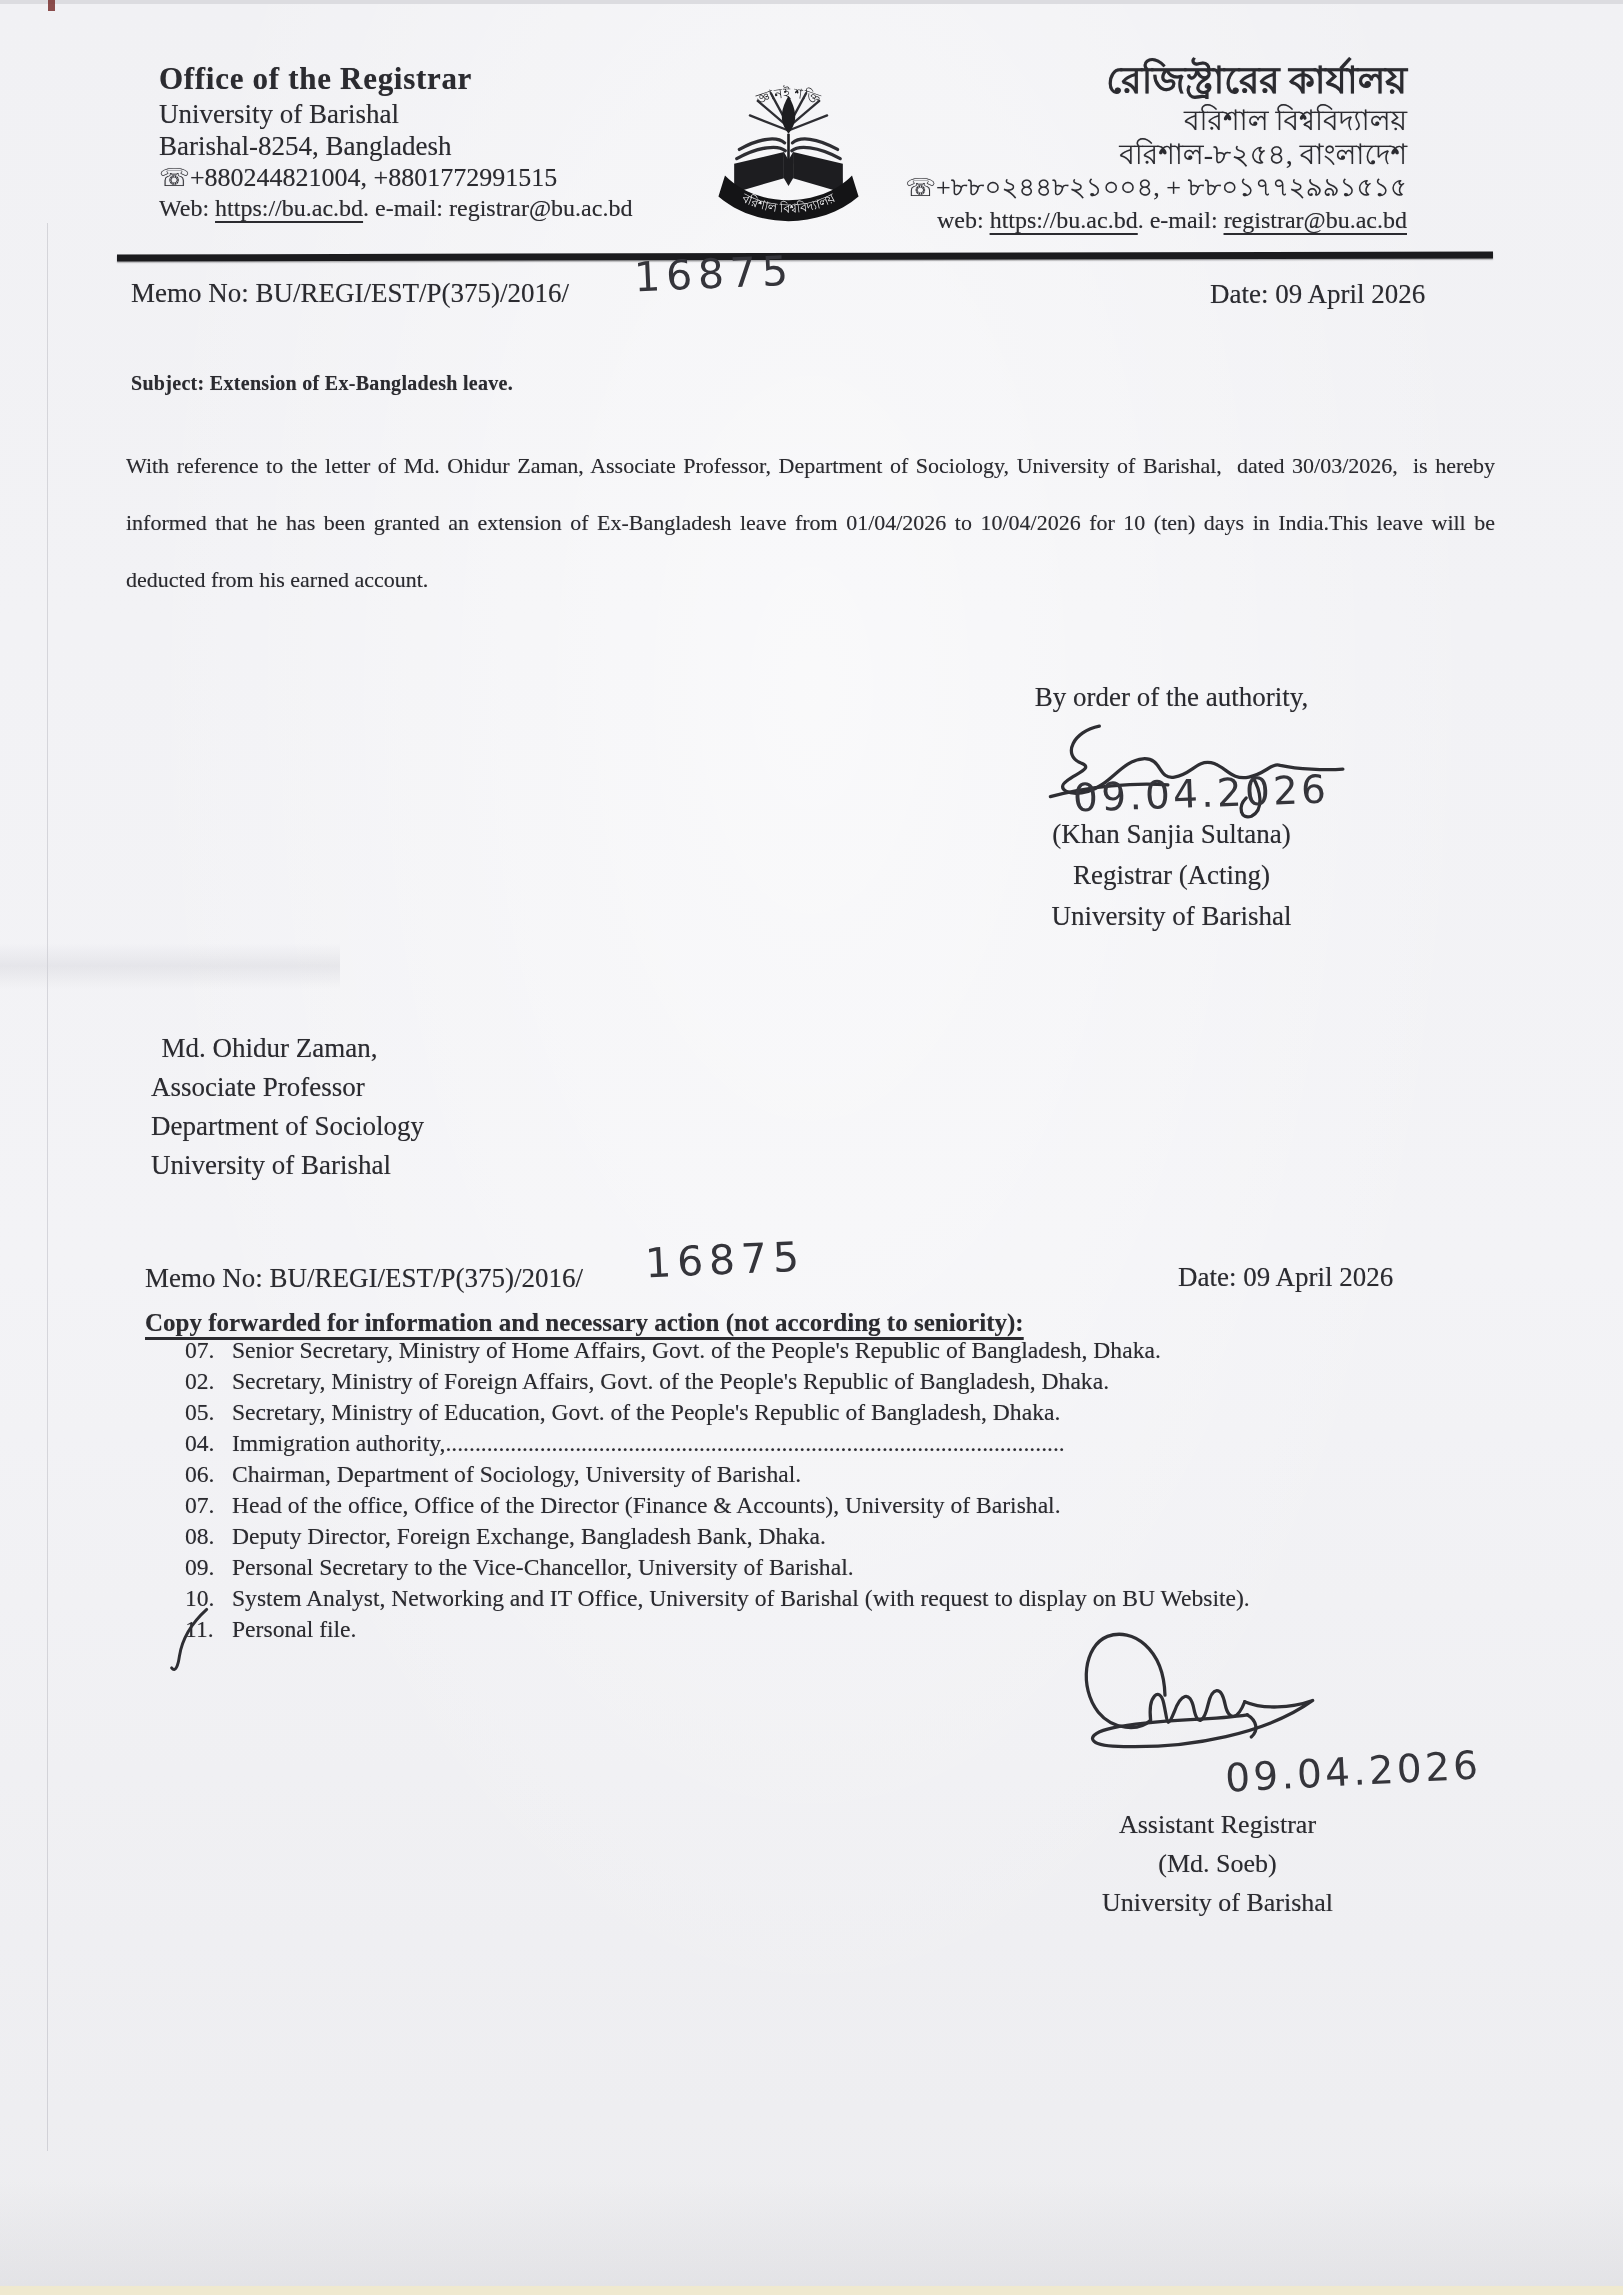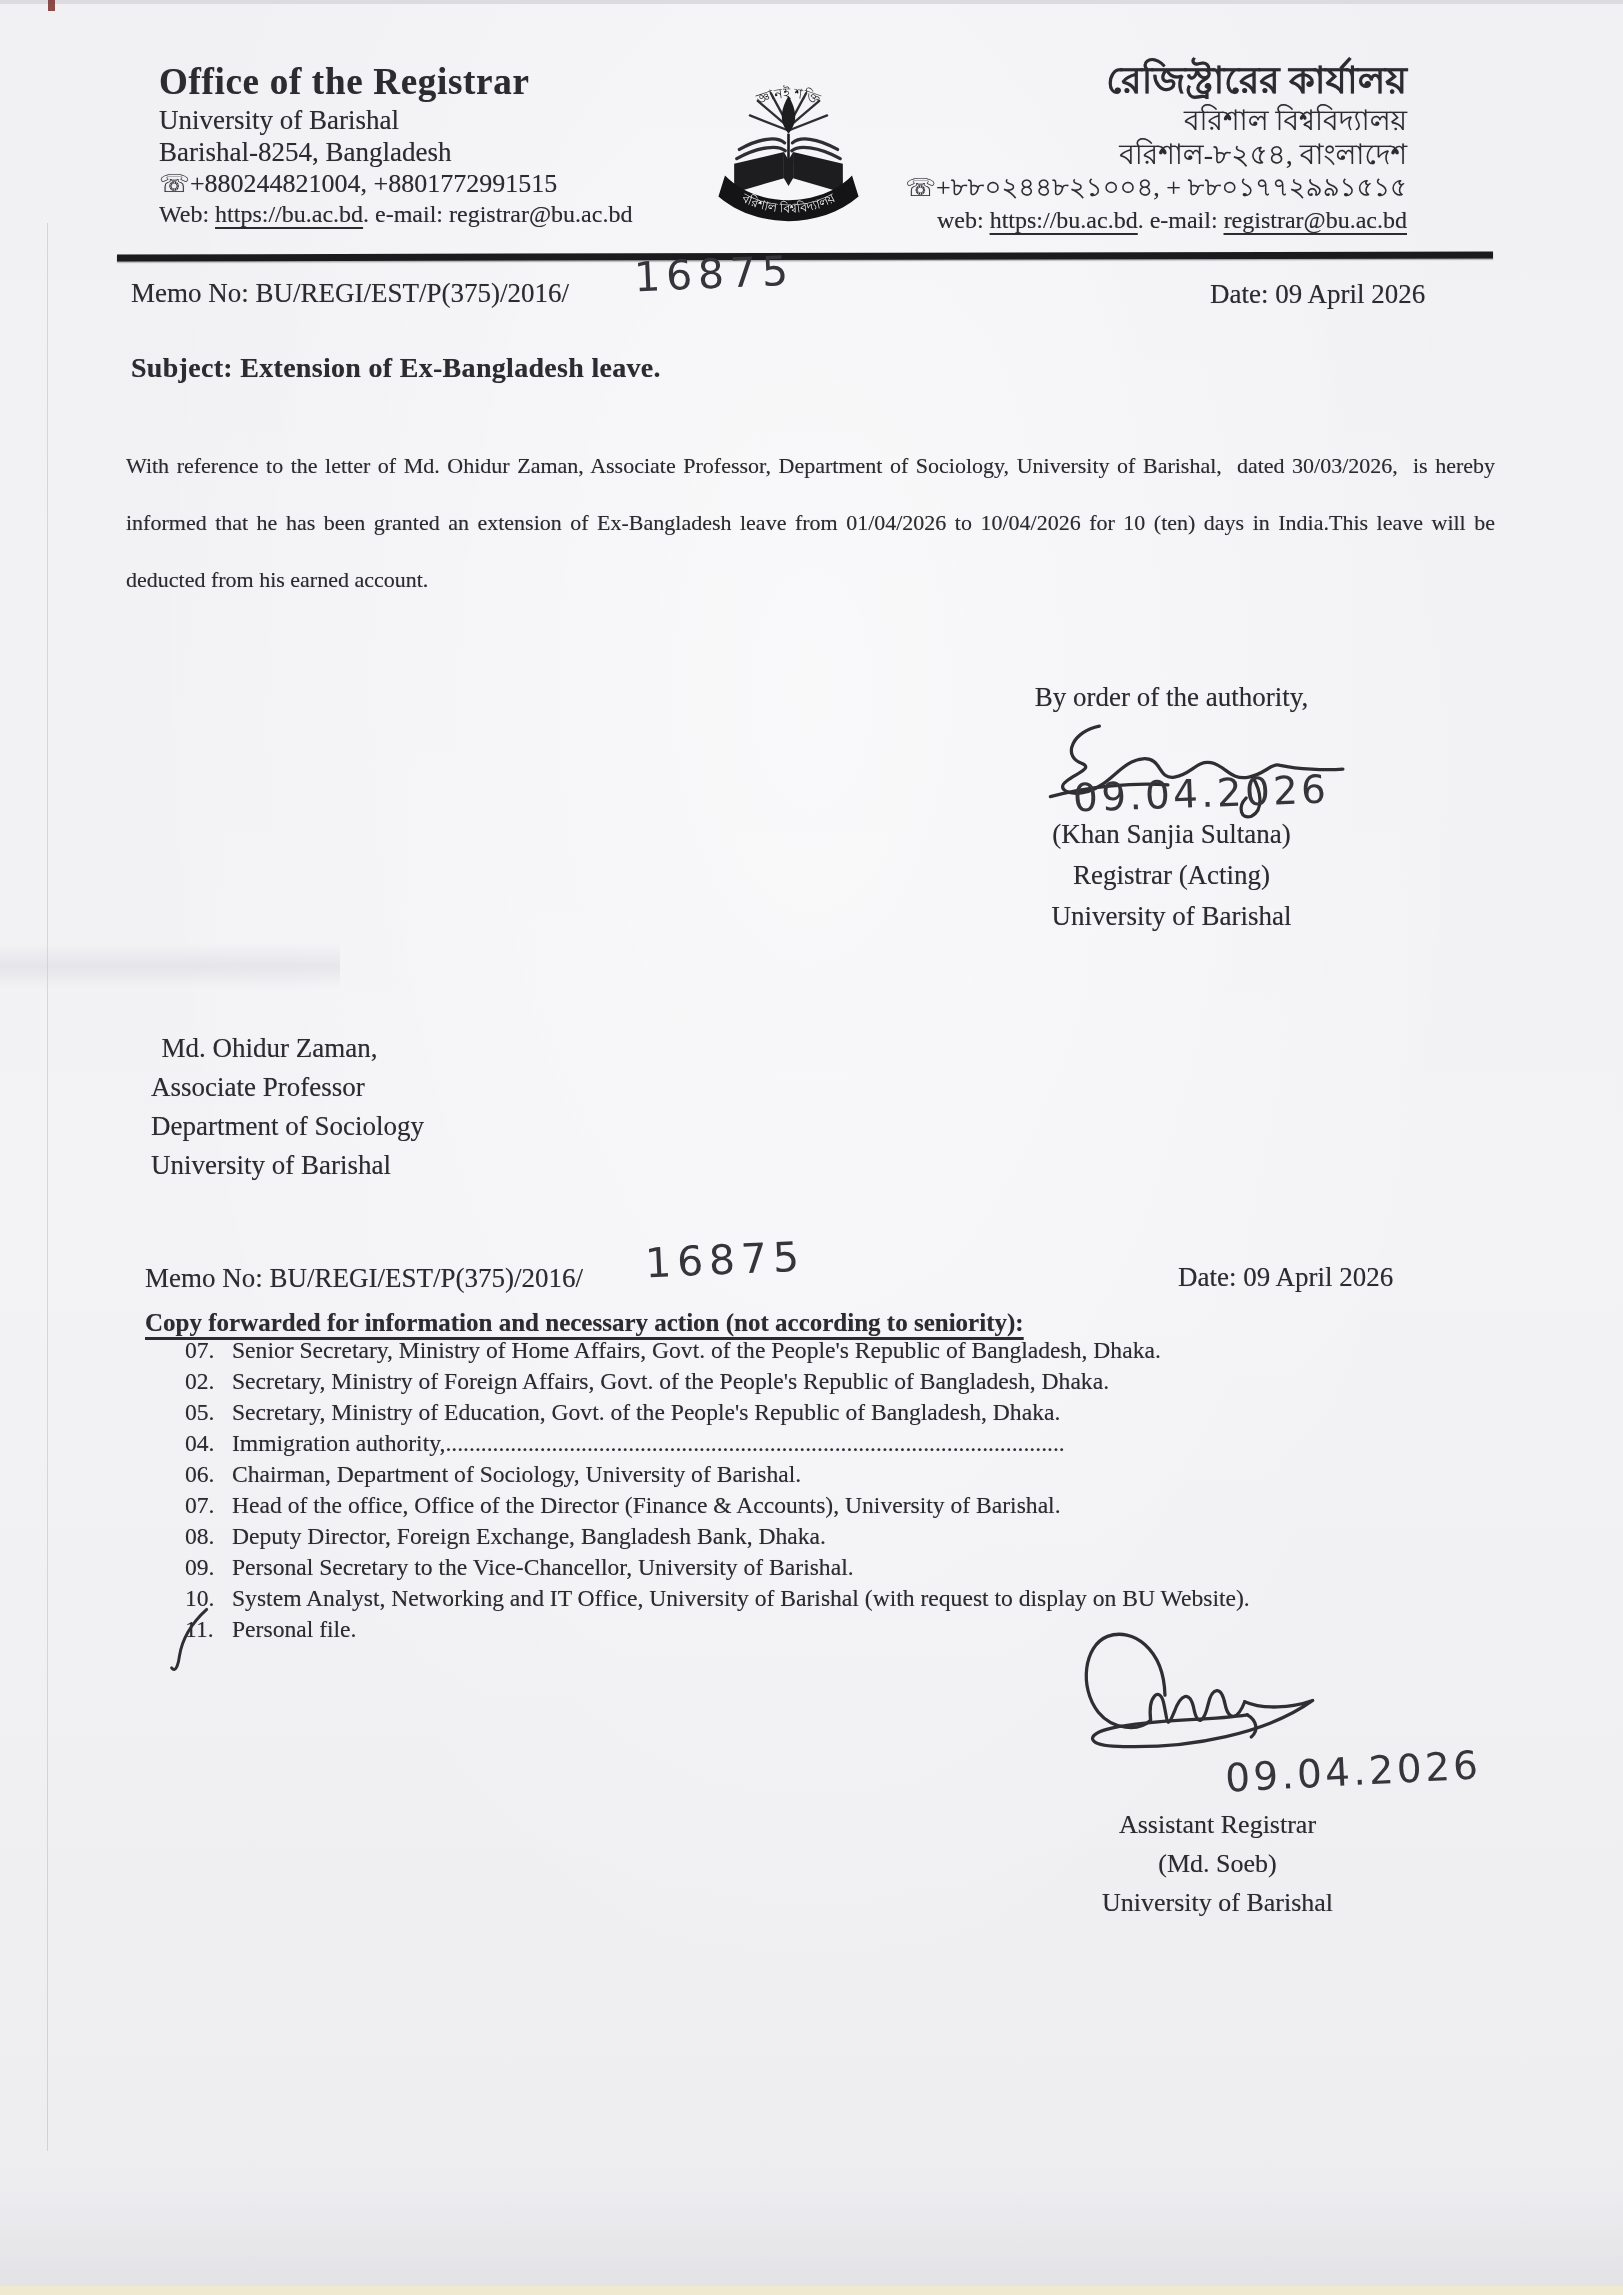--- a/index.html
+++ b/index.html
@@ -11,21 +11,21 @@
       linear-gradient(180deg,#f1f1f4 0%,#f3f3f6 55%,#eeeef1 92%,#ededef 100%);
     font-family:"Liberation Serif","DejaVu Serif",serif;
     color:#2b2b30;
     overflow:hidden;
   }
   .soft{text-shadow:0 0 0.7px rgba(45,45,50,0.45);}
   .abs{position:absolute;}
 
   
   .hdr-left{left:159px;top:63px;line-height:1.0;}
-  .hdr-left .l1{font-size:37px;font-weight:bold;letter-spacing:0.7px;margin-bottom:6.5px;}
+  .hdr-left .l1{font-size:31px;font-weight:bold;letter-spacing:0.7px;margin-bottom:6.5px;}
   .hdr-left .l2{font-size:27px;margin-bottom:5.2px;}
   .hdr-left .l3{font-size:27px;margin-bottom:5.2px;}
   .hdr-left .l4{font-size:26px;margin-bottom:5.2px;}
   .hdr-left .l5{font-size:24px;}
   .hdr-right{left:838px;top:62px;width:569px;text-align:right;line-height:1.0;}
   .hdr-right .r1{font-size:37px;font-weight:bold;margin-bottom:7.9px;}
   .hdr-right .r2{font-size:28px;margin-bottom:6.5px;}
   .hdr-right .r3{font-size:28px;margin-bottom:6px;}
   .hdr-right .r4{font-size:26px;margin-bottom:6.5px;}
   .hdr-right .r5{font-size:24px;}
@@ -33,21 +33,21 @@
   .phone-ic{font-size:0.95em;}
 
   .rule{left:117px;top:253px;width:1376px;height:6.5px;background:#1b1b1e;transform:rotate(-0.12deg);box-shadow:0 1.3px 1.3px rgba(27,27,30,0.35);}
 
   .memo-label{font-size:27px;}
   .date{font-size:27px;}
   .hand{font-family:"DejaVu Sans","Liberation Sans",sans-serif;color:#35353b;}
   .hand-no{font-size:41px;letter-spacing:5.9px;transform:rotate(-2.5deg);}
   .hand-date{font-size:39px;letter-spacing:3.3px;transform:rotate(-2deg);}
 
-  .subject{left:131px;top:352px;font-size:28px;font-weight:bold;letter-spacing:0.3px;text-align:center;}
+  .subject{left:131px;top:372px;font-size:20px;font-weight:bold;letter-spacing:0.3px;text-align:center;}
 
   .body-par{left:126px;top:437px;width:1369px;font-size:22px;line-height:57px;text-align:justify;white-space:pre-wrap;}
 
   .by-order{left:949px;top:682px;width:445px;text-align:center;font-size:27px;}
   .sig1{left:1037px;top:717px;}
   .hand-date1{left:1073px;top:771px;}
   .auth-lines{left:949px;top:814px;width:445px;text-align:center;font-size:27px;line-height:41px;}
 
   .addressee{left:151px;top:1029px;font-size:27px;line-height:39px;}
   .addressee .first{padding-left:10.5px;}

